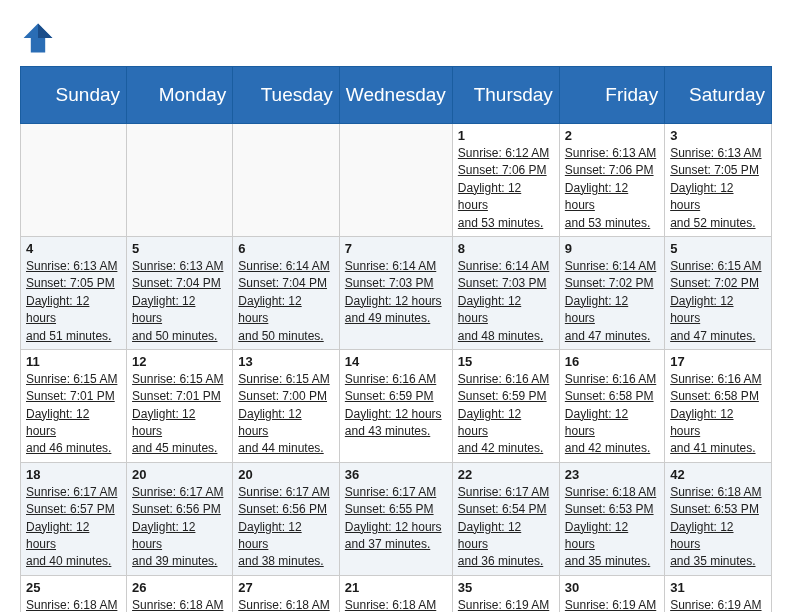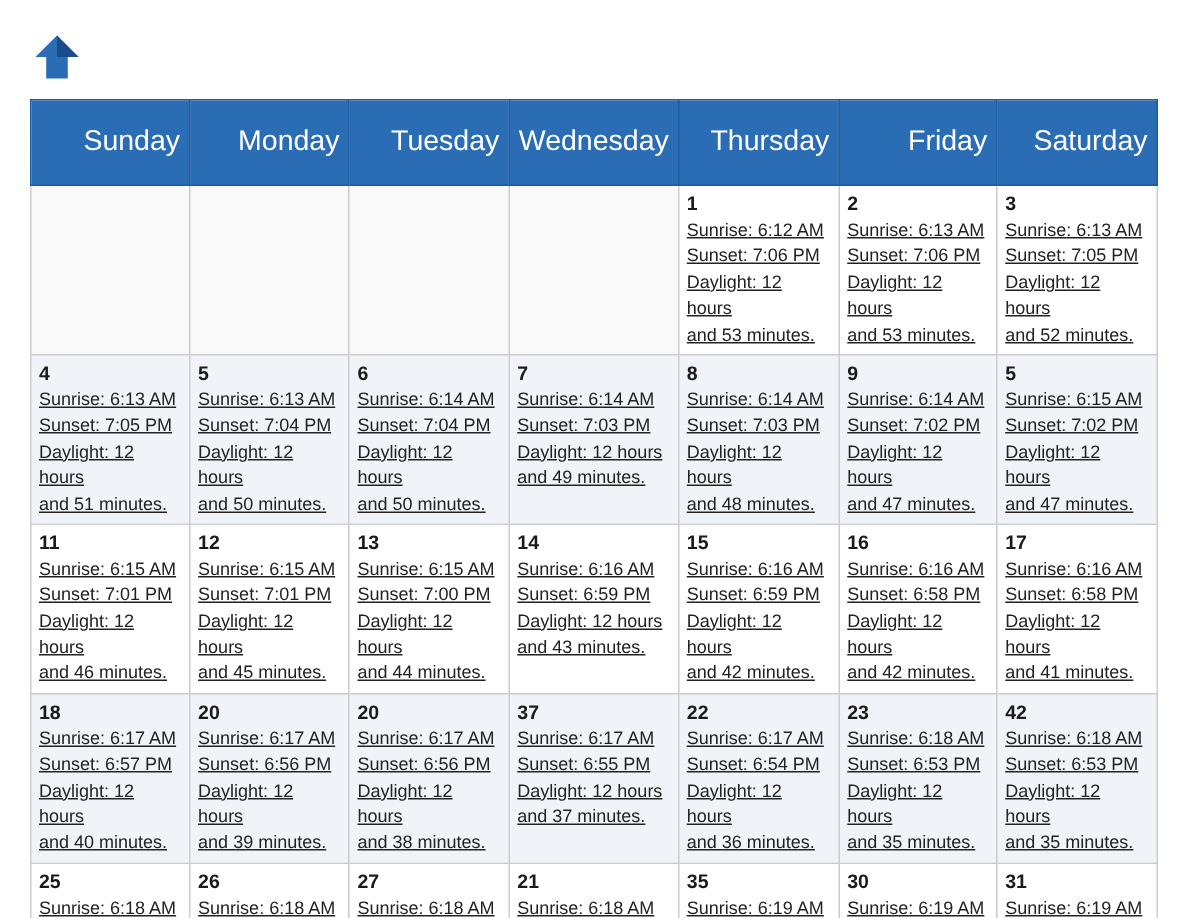--- a/index.html
+++ b/index.html
@@ -206,21 +206,21 @@
         </td>
         <td class="shade">
           <div class="day-num">20</div>
           <div class="day-info">Sunrise: 6:17 AM<br>Sunset: 6:56 PM<br>Daylight: 12 hours<br>and 39 minutes.</div>
         </td>
         <td class="shade">
           <div class="day-num">20</div>
           <div class="day-info">Sunrise: 6:17 AM<br>Sunset: 6:56 PM<br>Daylight: 12 hours<br>and 38 minutes.</div>
         </td>
         <td class="shade">
-          <div class="day-num">37</div>
+          <div class="day-num">36</div>
           <div class="day-info">Sunrise: 6:17 AM<br>Sunset: 6:55 PM<br>Daylight: 12 hours<br>and 37 minutes.</div>
         </td>
         <td class="shade">
           <div class="day-num">22</div>
           <div class="day-info">Sunrise: 6:17 AM<br>Sunset: 6:54 PM<br>Daylight: 12 hours<br>and 36 minutes.</div>
         </td>
         <td class="shade">
           <div class="day-num">23</div>
           <div class="day-info">Sunrise: 6:18 AM<br>Sunset: 6:53 PM<br>Daylight: 12 hours<br>and 35 minutes.</div>
         </td>

